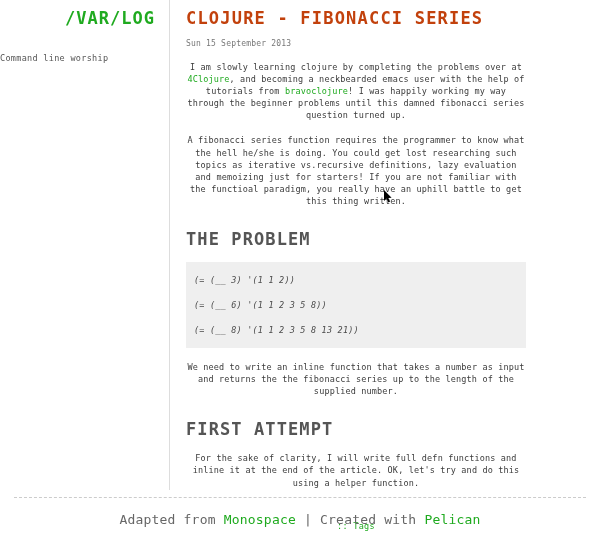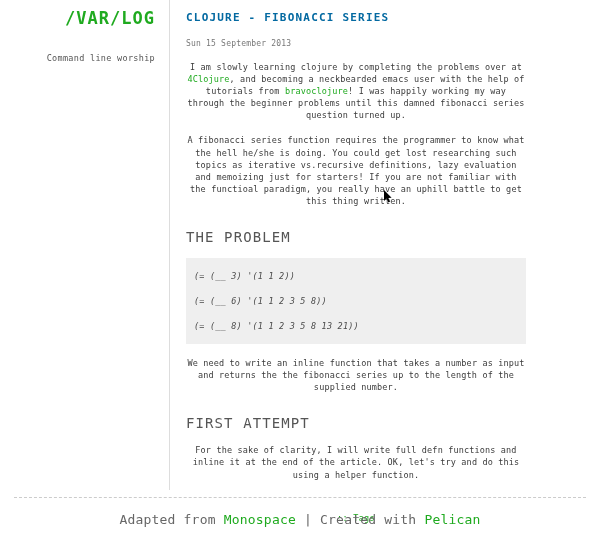--- a/index.html
+++ b/index.html
@@ -38,39 +38,38 @@
     font-weight: bold;
     letter-spacing: 1px;
     color: #1faa1f;
     font-family: "DejaVu Sans Mono", monospace;
   }
   .site-title a {
     color: #1faa1f;
     text-decoration: none;
   }
   .site-tagline {
-    text-align: right;
     padding-right: 14px;
     margin-top: 25px;
     font-size: 8.5px;
     color: #555555;
     letter-spacing: 0.3px;
   }
   
   .content {
     position: absolute;
     left: 186px;
     top: 8px;
     width: 340px;
   }
   .article-title {
-    font-size: 11px;
+    font-size: 17px;
     font-weight: bold;
     letter-spacing: 1.2px;
-    color: #0369a1;
+    color: #c2410c;
     margin: 0 0 0 0;
     line-height: 20px;
     font-family: "DejaVu Sans Mono", monospace;
   }
   .article-date {
     font-size: 8px;
     color: #777777;
     margin-top: 11px;
     letter-spacing: 0.2px;
   }
@@ -80,22 +79,22 @@
     color: #3b3b3b;
     margin: 13px 0 0 0;
     letter-spacing: 0.15px;
     text-align: center;
   }
   p.body-text a {
     color: #1faa1f;
     text-decoration: none;
   }
   h2.section-heading {
-    font-size: 14px;
-    font-weight: normal;
+    font-size: 17px;
+    font-weight: bold;
     letter-spacing: 1.1px;
     color: #555555;
     margin: 22px 0 0 0;
     font-family: "DejaVu Sans Mono", monospace;
   }
   .code-block {
     background: #efefef;
     margin-top: 13px;
     padding: 12px 14px 12px 8px;
     box-sizing: border-box;

